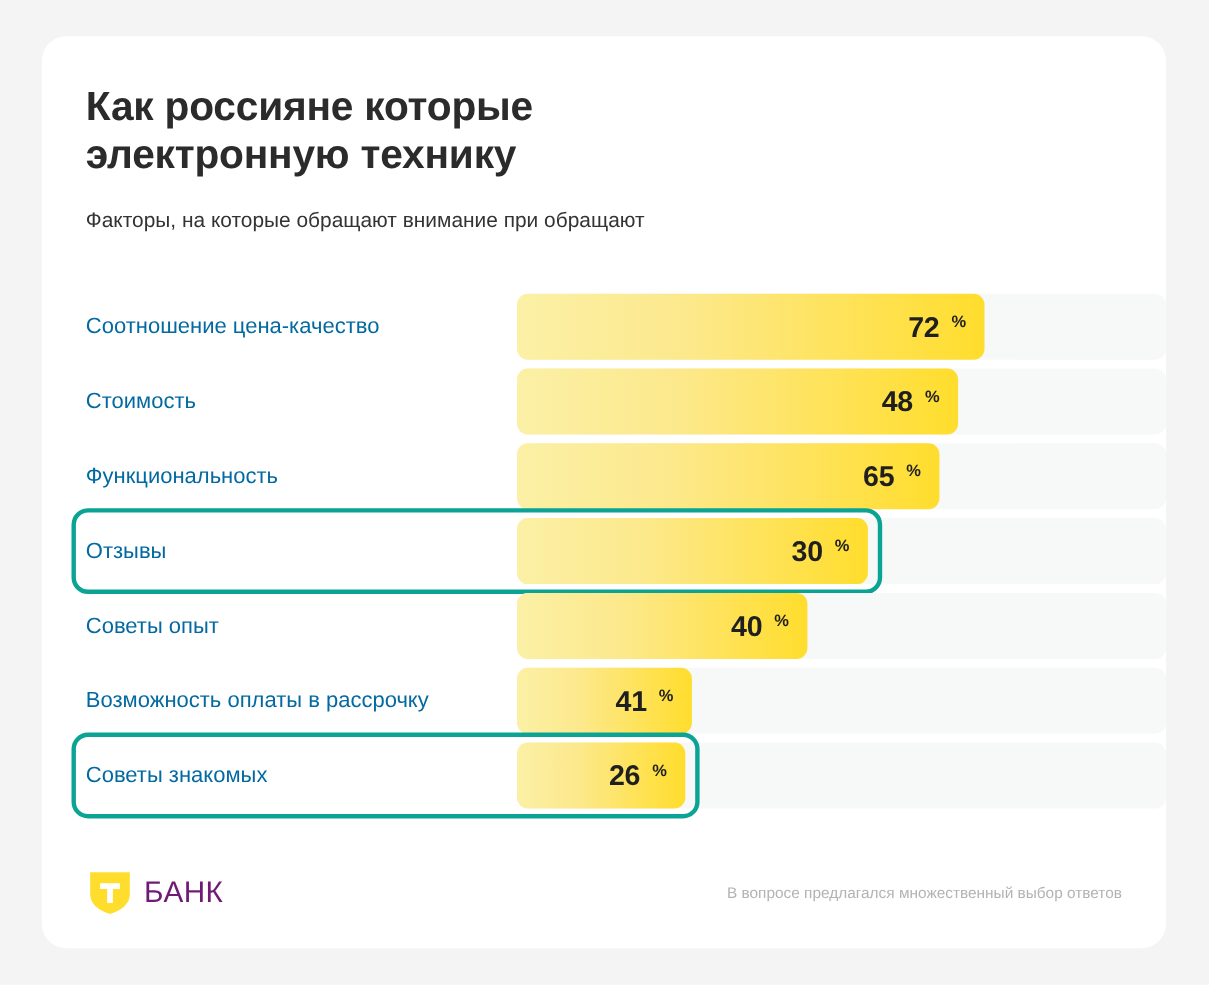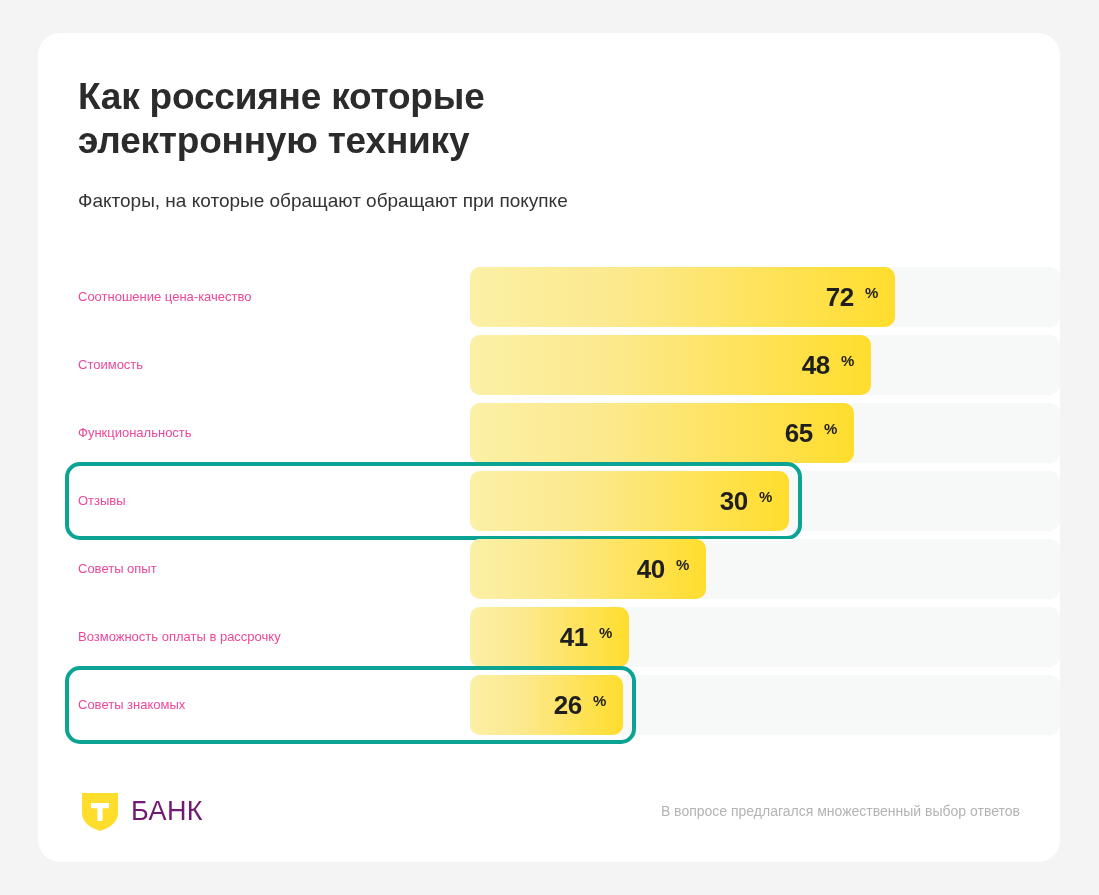--- a/index.html
+++ b/index.html
@@ -70,22 +70,22 @@
   }
 
   .row-label {
     position: absolute;
     left: 0;
     top: 0;
     width: 380px;
     height: 60px;
     display: flex;
     align-items: center;
-    font-size: 13px;
-    color: #ec4899;
+    font-size: 20px;
+    color: #0369a1;
     line-height: 1.2;
     padding-right: 10px;
   }
 
   .track {
     position: absolute;
     left: 392px;
     top: 0;
     width: 590px;
     height: 60px;
@@ -178,21 +178,21 @@
   }
 </style>
 </head>
 <body>
 
 <div class="page">
   <div class="card">
 
     <div class="header">
       <div class="title">Как россияне которые электронную технику</div>
-      <div class="subtitle">Факторы, на которые обращают обращают при покупке</div>
+      <div class="subtitle">Факторы, на которые обращают внимание при обращают</div>
     </div>
 
     <div class="chart" id="chart">
         <div class="row">
           <div class="row-label">Соотношение цена-качество</div>
           <div class="track">
             <div class="bar" style="width: 425px;">
               <span class="bar-value">
                 <span>72</span>
                 <span class="pct">%</span>
@@ -230,21 +230,21 @@
                 <span>30</span>
                 <span class="pct">%</span>
               </span>
             </div>
           </div>
           <div class="hl-outline" style="width: 737px;"></div>
         </div>
         <div class="row">
           <div class="row-label">Советы опыт</div>
           <div class="track">
-            <div class="bar" style="width: 236px;">
+            <div class="bar" style="width: 264px;">
               <span class="bar-value">
                 <span>40</span>
                 <span class="pct">%</span>
               </span>
             </div>
           </div>
         </div>
         <div class="row">
           <div class="row-label">Возможность оплаты в рассрочку</div>
           <div class="track">

